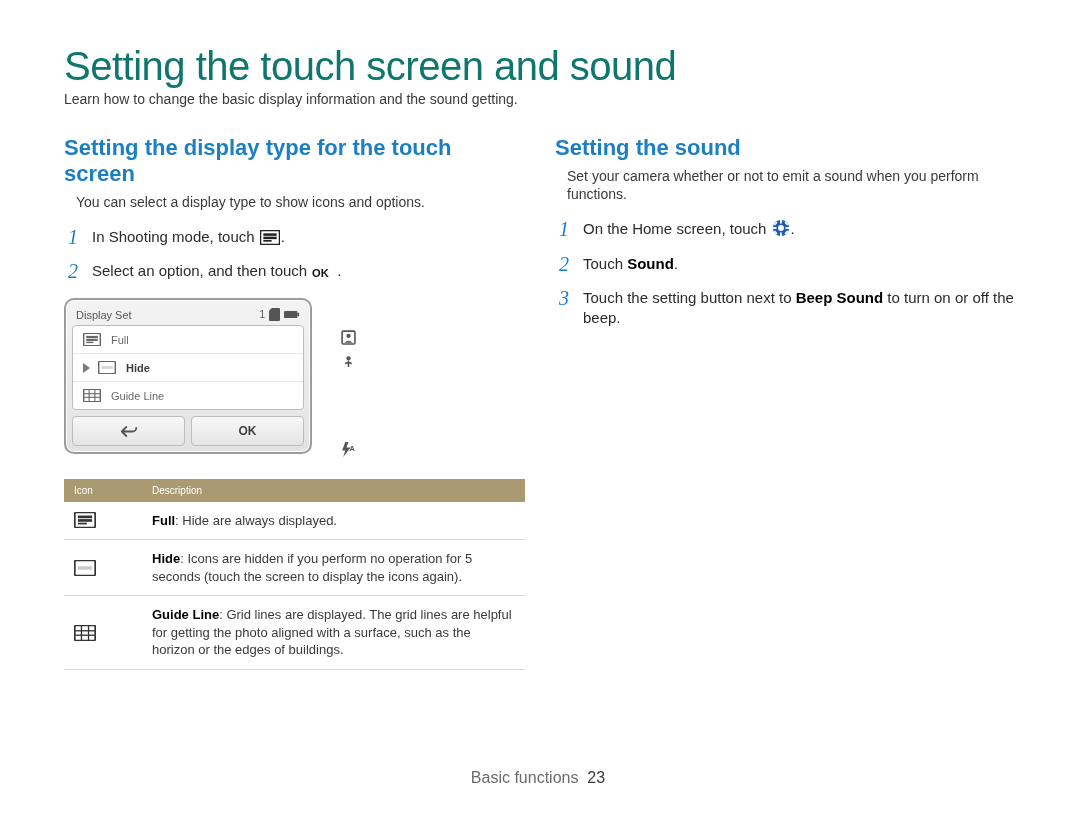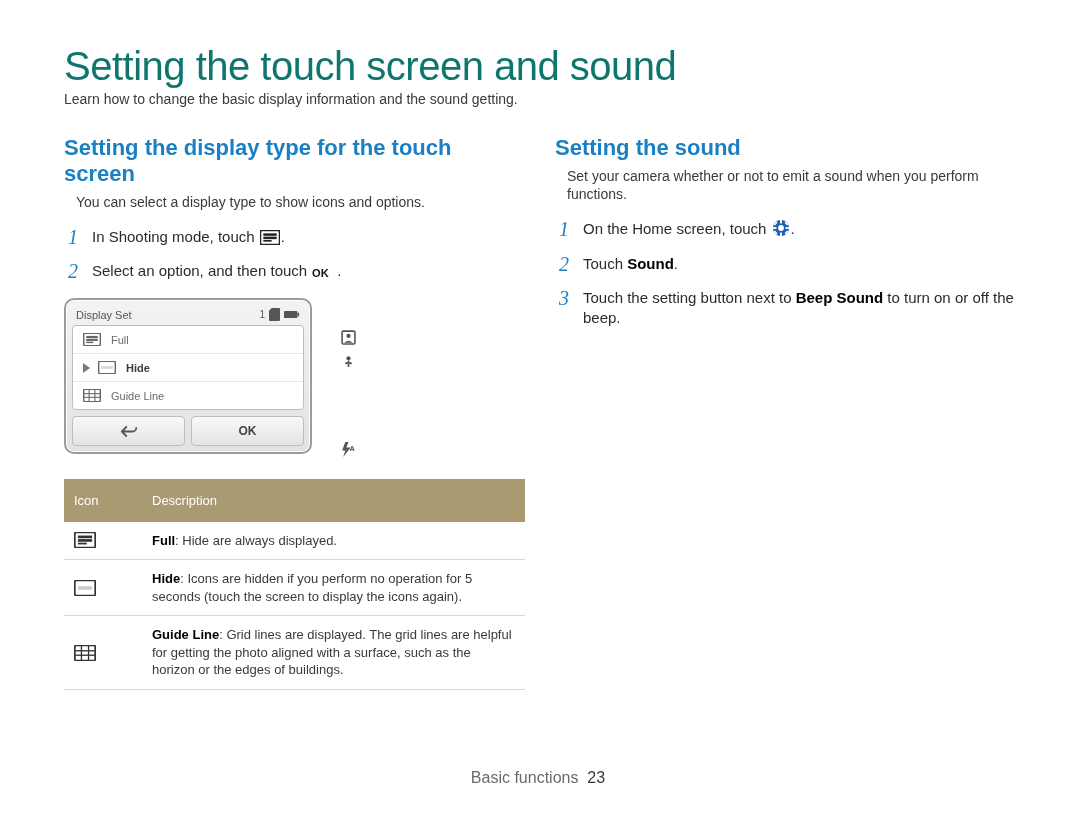--- a/index.html
+++ b/index.html
@@ -127,21 +127,21 @@
 
   
   table.desc{
     width:100%;
     border-collapse:collapse;
     font-size:13px;
     color:#3a3a3a;
   }
   table.desc thead th{
     background:#a99a72;color:#fff;font-weight:400;text-align:left;
-    padding:14px 10px;font-size:13px;
+    padding:6px 10px;font-size:10px;
   }
   table.desc thead th:first-child{width:58px;}
   table.desc tbody td{
     border-bottom:1px solid #d8d8d8;padding:10px 10px;vertical-align:middle;
     font-weight:300;line-height:1.35;
   }
   table.desc tbody td:first-child{text-align:center;}
   table.desc b{font-weight:600;color:#000;}
 
   

